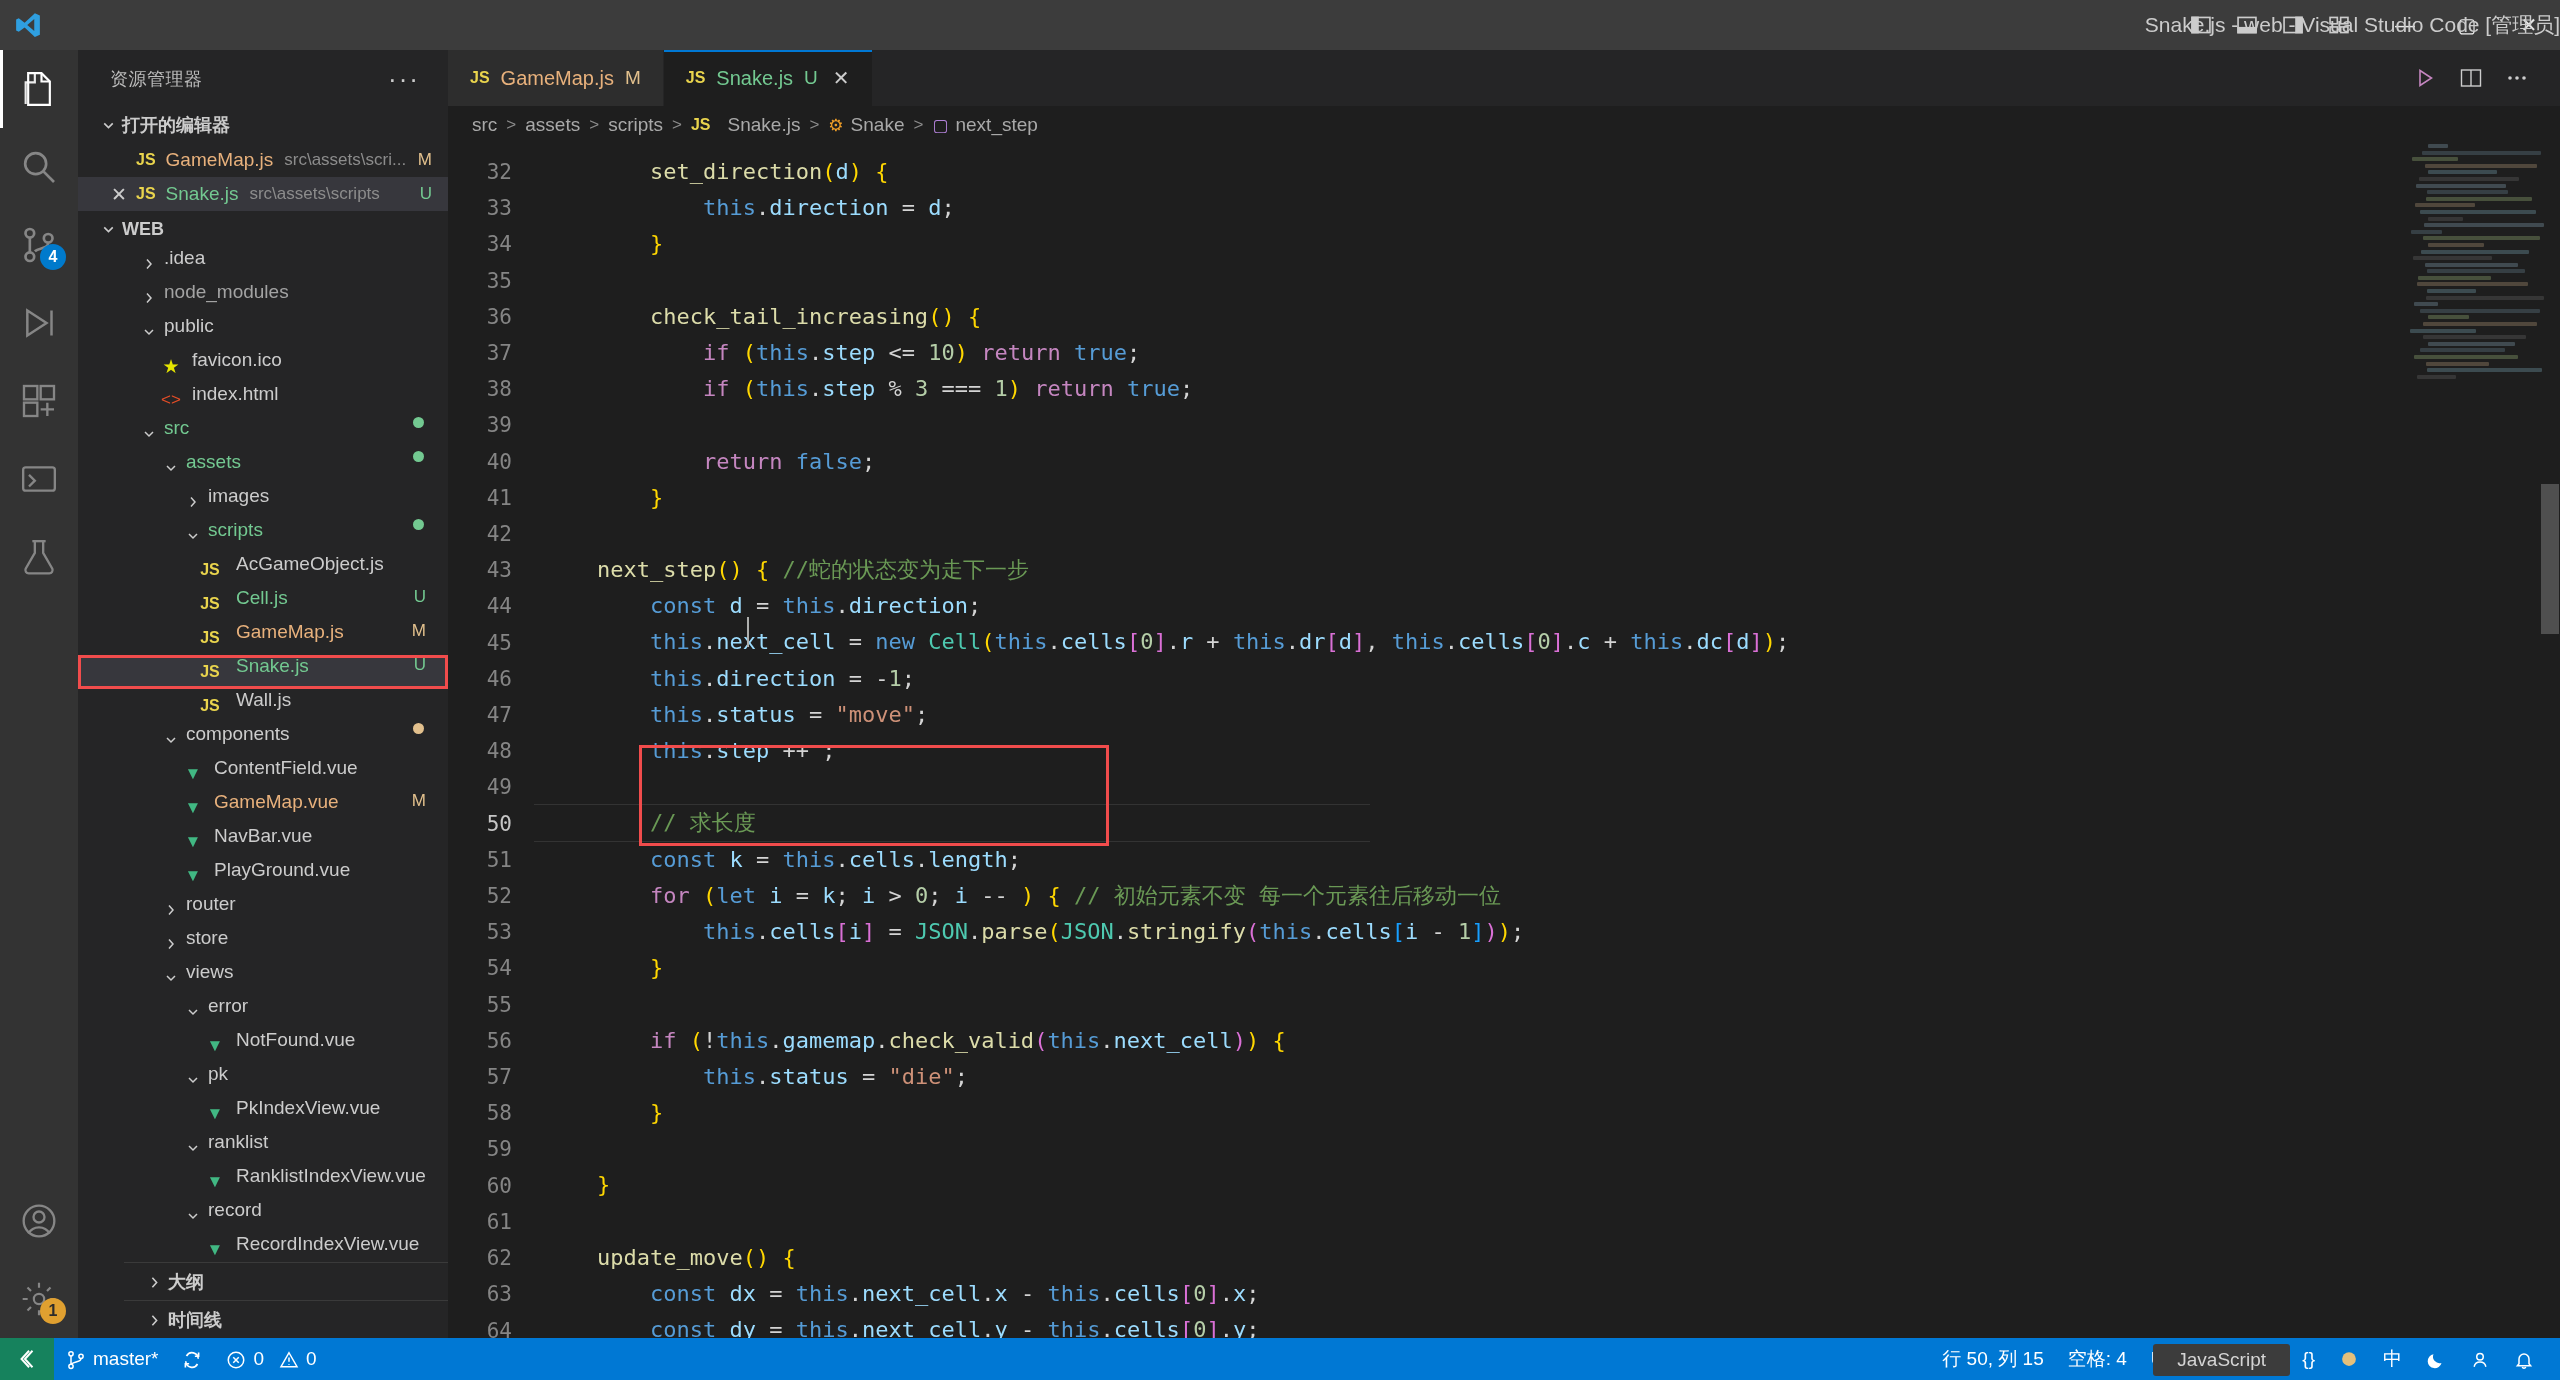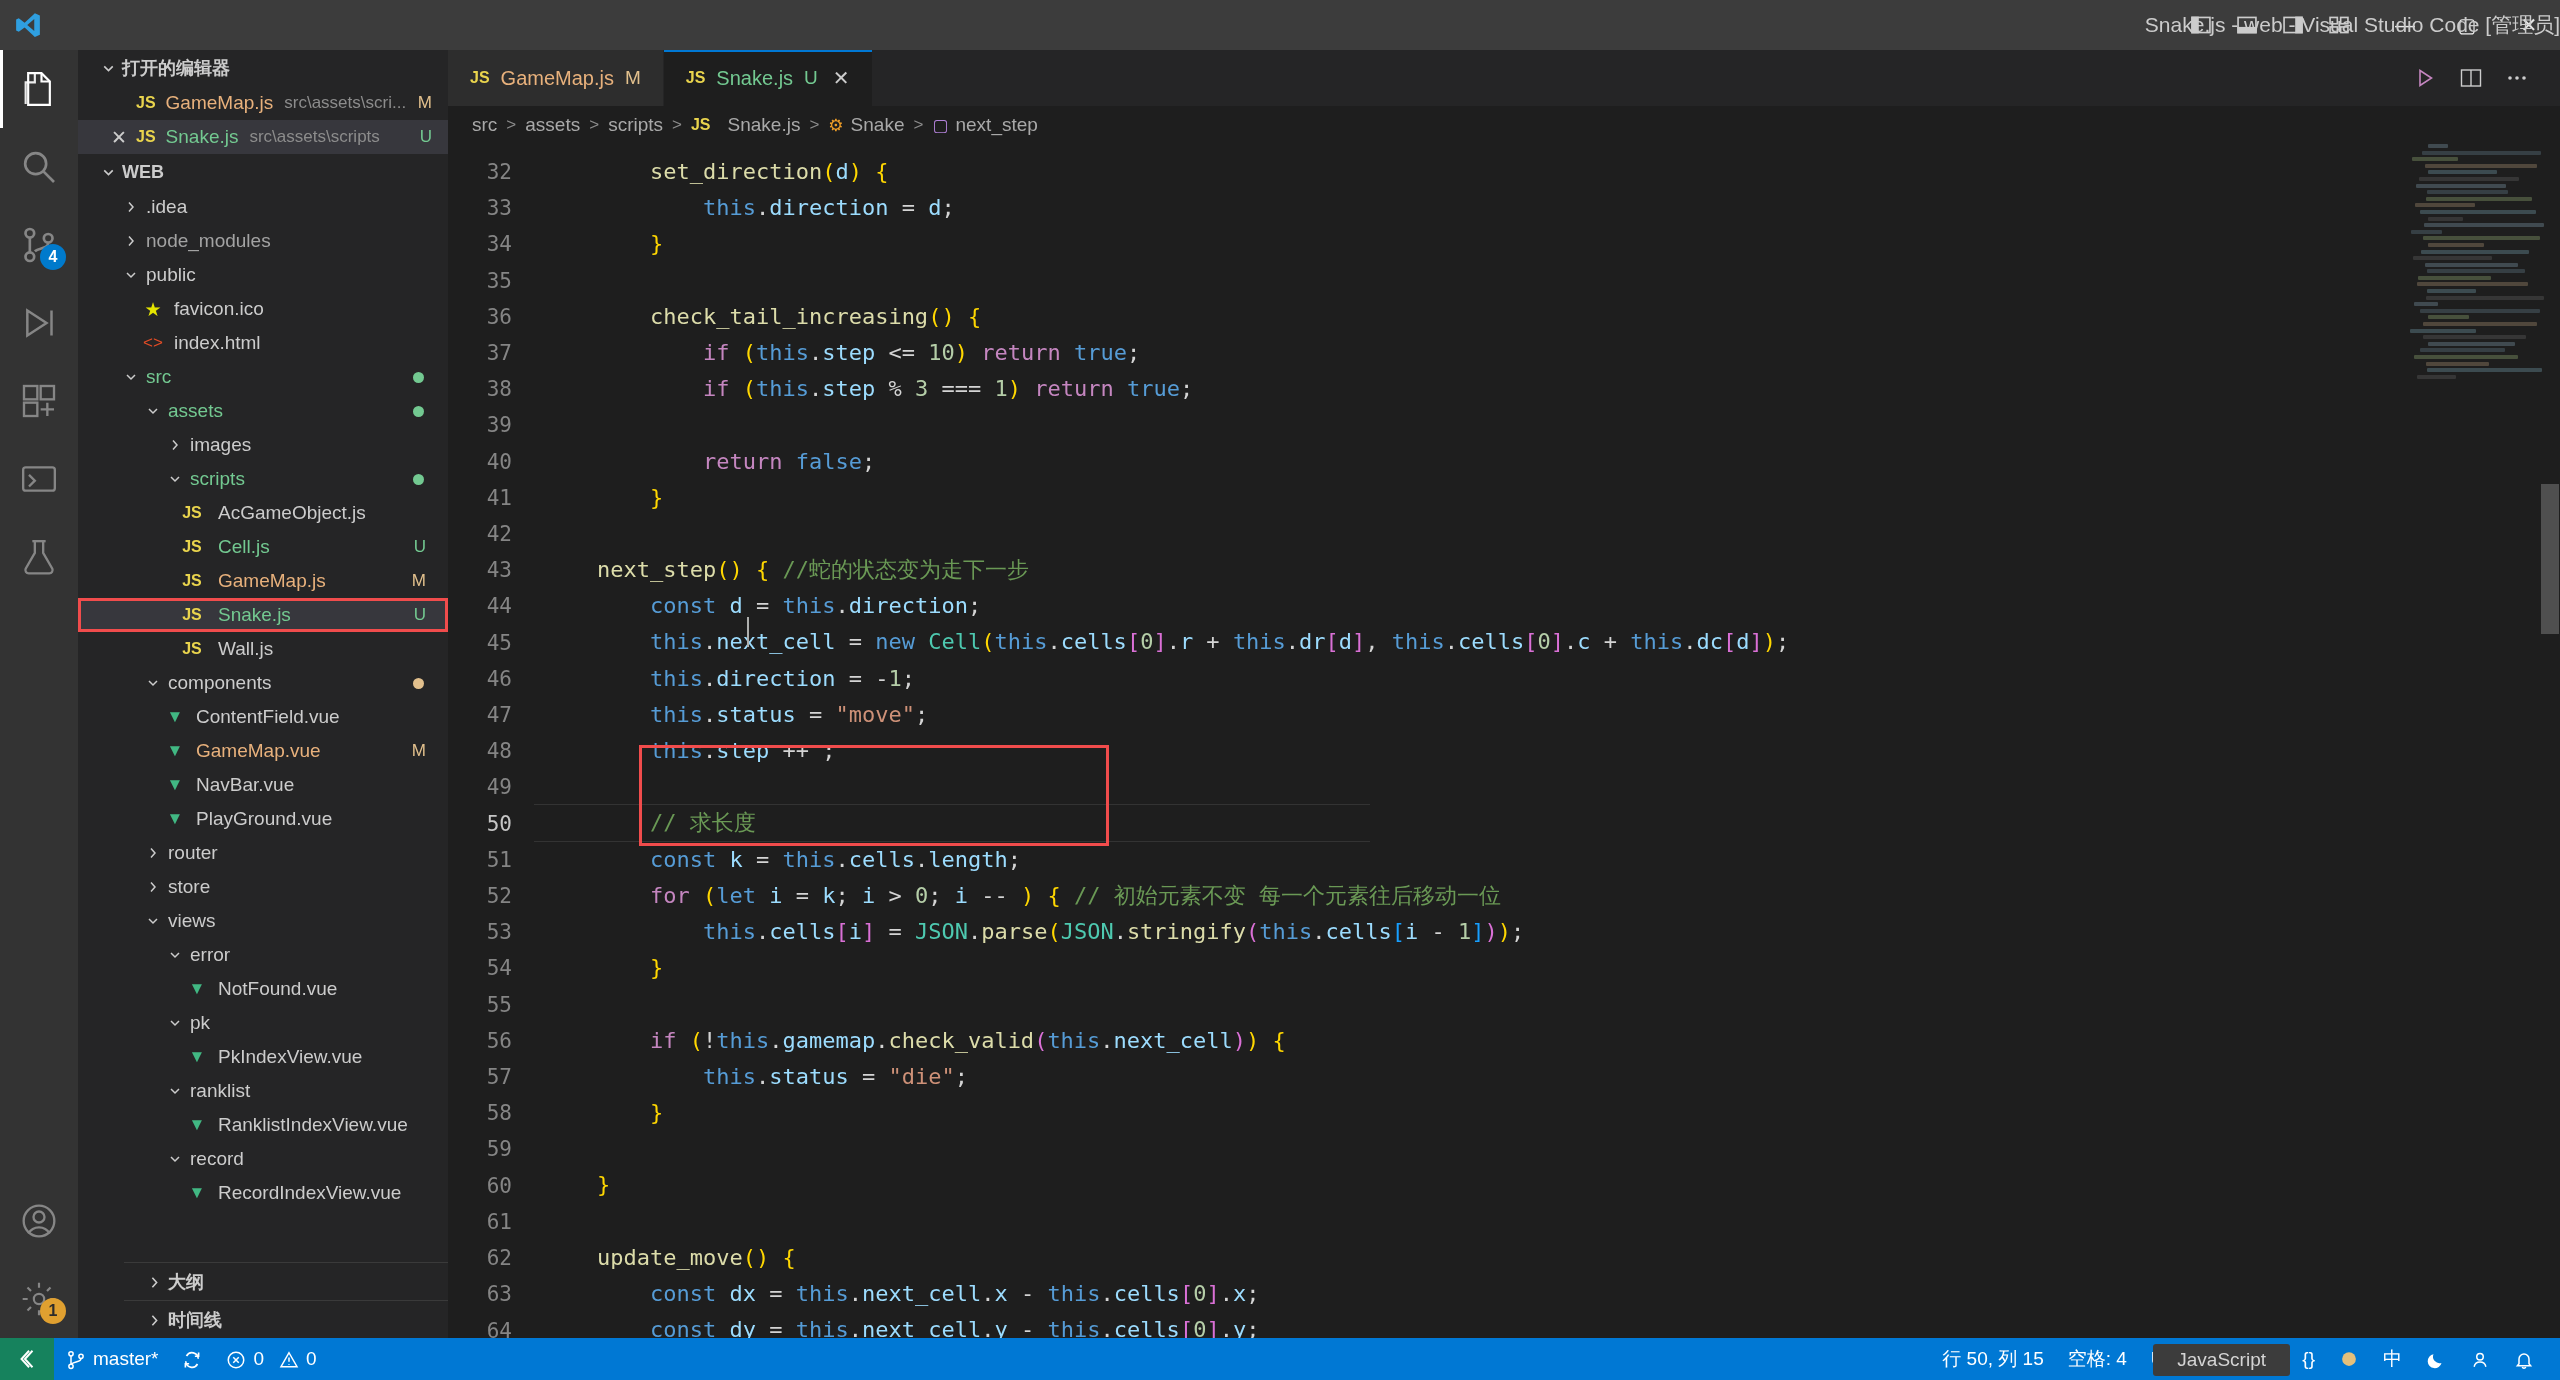--- a/index.html
+++ b/index.html
@@ -78,22 +78,22 @@
   }
   .oe-row.sel { background: #37373d; }
   .oe-close { width: 34px; text-align: center; color: #cccccc; font-size: 19px; margin-left: -34px; }
   .ji { color: #e9d44d; font-weight: bold; font-size: 16px; margin-right: 10px; font-family: "Liberation Sans", sans-serif; }
   .oe-name { font-size: 19px; }
   .oe-path { color: #8c8c8c; font-size: 17px; margin-left: 11px; overflow: hidden; white-space: nowrap; }
   .oe-badge { margin-left: auto; margin-right: 16px; font-size: 17px; }
 
   .tree { flex: 1 1 auto; overflow: hidden; position: relative; }
   .trow {
-    height: 34px; display: flex; align-items: center; font-size: 19px;
-    color: #cccccc; white-space: nowrap; position: relative;
+    height: 34px; display: flex; font-size: 19px;
+    color: #cccccc; white-space: nowrap; position: relative; padding-left: 18px;
   }
   .trow.sel { background: #37373d; }
   .trow.redbox { outline: 3px solid #f14c4c; outline-offset: -3px; }
   .tw { width: 30px; display: flex; align-items: center; justify-content: center; color: #cccccc; }
   .tw svg { width: 16px; height: 16px; }
   .ticon { width: 30px; display: flex; align-items: center; justify-content: center; margin-right: 6px; }
   .tlabel { }
   .tbadge { margin-left: auto; margin-right: 22px; font-size: 17px; }
   .tdot { margin-left: auto; margin-right: 24px; width: 11px; height: 11px; border-radius: 50%; }
 
@@ -303,20 +303,24 @@
       <div class="act-item">
         <svg viewBox="0 0 24 24" fill="none" stroke="currentColor" stroke-width="1.3">
             <circle cx="12" cy="12" r="3.1"></circle>
             <path d="M12 2.2v3M12 18.8v3M2.2 12h3M18.8 12h3M5.1 5.1l2.1 2.1M16.8 16.8l2.1 2.1M18.9 5.1l-2.1 2.1M7.2 16.8l-2.1 2.1"></path>
           </svg>
         <div class="act-badge orange">1</div>
       </div>
     </div>
 
     <div class="sidebar">
+      <div class="side-title">
+        <span>资源管理器</span>
+        <span class="dots">···</span>
+      </div>
 
       <div class="openeditors">
         <div class="section-header">
           <span class="twisty">
             <svg viewBox="0 0 16 16" fill="none" stroke="currentColor" stroke-width="1.5">
                 <path d="M4 6l4 4 4-4"></path>
               </svg>
           </span>
           <span>打开的编辑器</span>
         </div>

